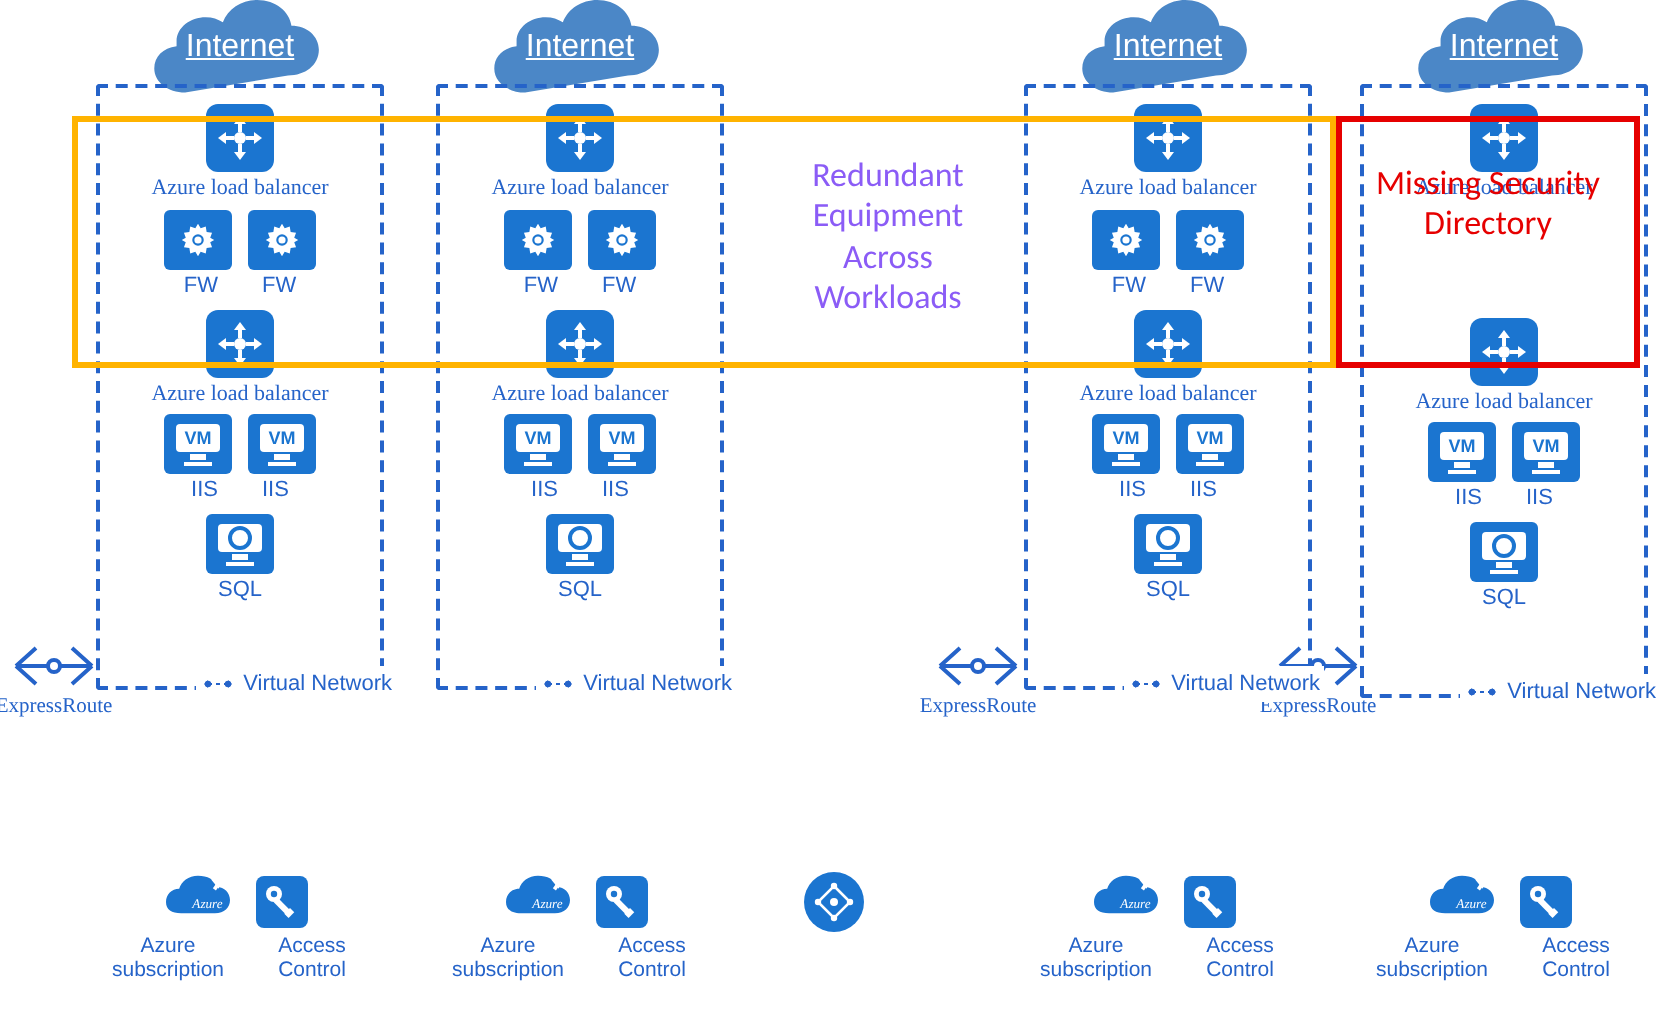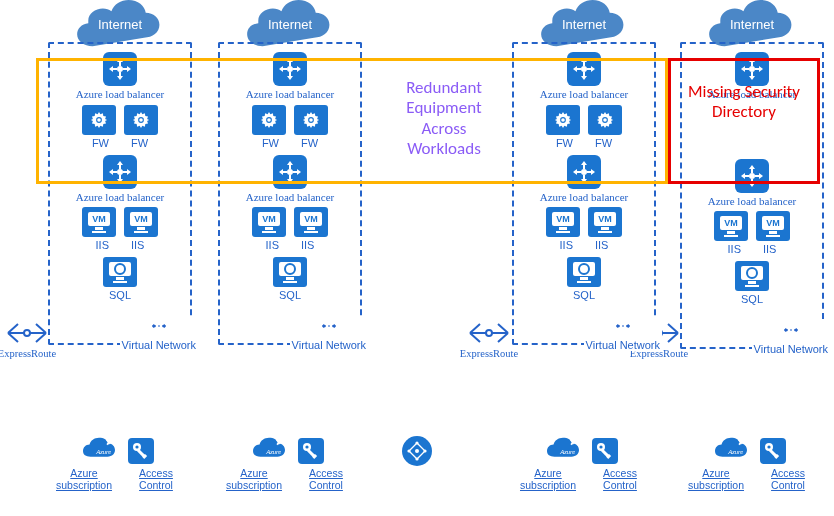--- a/index.html
+++ b/index.html
@@ -1,41 +1,41 @@
 <!DOCTYPE html>
 <html><head>
 <meta charset="utf-8">
 <style>
   * { box-sizing: border-box; margin: 0; padding: 0; }
   body { background: #fff; font-family: "Segoe UI", Arial, sans-serif; width: 834px; height: 516px; position: relative; font-size: 12px; color: #2563c9; }
   .col { position: absolute; top: 0; width: 160px; display: flex; flex-direction: column; align-items: center; }
   .cloud-wrap { position: relative; width: 90px; height: 48px; margin-top: 0; }
   .cloud { width: 100%; height: 100%; }
-  .cloud-label { position: absolute; top: 50%; left: 50%; transform: translate(-50%,-50%); color: #fff; font-size: 13px; }
+  .cloud-label { position: absolute; top: 50%; left: 50%; transform: translate(-50%,-50%); color: #fff; font-size: 16px; text-decoration: underline; }
   .vnet-box { border: 2px dashed #2563c9; border-radius: 2px; width: 144px; position: relative; padding: 8px 4px 36px 4px; display: flex; flex-direction: column; align-items: center; margin-top: -6px; z-index: 1; }
   .lb-icon { width: 34px; height: 34px; background: #1b75d0; border-radius: 6px; display: flex; align-items: center; justify-content: center; margin-bottom: 2px; }
   .lb-arrows { width: 26px; height: 26px; }
   .label { text-align: center; font-size: 11px; line-height: 1.15; margin-bottom: 4px; font-family: Liberation Serif, serif; }
   .fw-row, .iis-row { display: flex; gap: 8px; margin-bottom: 2px; }
   .tile { width: 34px; height: 30px; background: #1b75d0; border-radius: 3px; display: flex; align-items: center; justify-content: center; }
   .tile svg, .tile .glyph { color: #fff; fill: #fff; }
   .row-label { text-align: center; font-size: 11px; margin-bottom: 6px; display: flex; gap: 22px; justify-content: center; }
   .row-label.single { gap: 0; }
-  .vnet-tag { position: absolute; bottom: -8px; right: -8px; display: flex; align-items: center; gap: 4px; background: #fff; padding: 0 2px; flex-direction: column; }
+  .vnet-tag { position: absolute; bottom: -8px; right: -8px; display: flex; align-items: center; gap: 4px; background: #fff; padding: 0 2px; }
   .vnet-tag .dots { width: 18px; height: 18px; }
   .vnet-tag .txt { font-size: 11px; }
 
   .er { position: absolute; display: flex; flex-direction: column; align-items: center; width: 54px; }
   .er-icon { width: 46px; height: 26px; }
   .er .label { font-size: 10.5px; margin-top: 2px; }
 
   .foot { position: absolute; width: 160px; display: flex; flex-direction: column; align-items: center; top: 436px; }
   .foot-icons { display: flex; gap: 10px; margin-bottom: 2px; }
   .foot-badge { width: 32px; height: 30px; display: flex; align-items: center; justify-content: center; }
-  .foot-labels { display: flex; gap: 10px; font-size: 10.5px; text-align: center; text-decoration: underline; }
+  .foot-labels { display: flex; gap: 10px; font-size: 10.5px; text-align: center; }
   .foot-labels span { width: 62px; line-height: 1.1; }
 
   .ad { position: absolute; top: 436px; left: 417px; transform: translateX(-50%); display: flex; flex-direction: column; align-items: center; width: 90px; }
   .ad-icon { width: 30px; height: 30px; background: #1b75d0; border-radius: 50%; display:flex; align-items:center; justify-content:center; }
   .ad .label { font-size: 10.5px; margin-top: 2px; }
 
   .callout1 { position: absolute; border: 3px solid #ffb300; left: 36px; top: 58px; width: 632px; height: 126px; z-index: 5; pointer-events: none; }
   .callout1-text { position: absolute; left: 384px; top: 78px; width: 120px; font-family: Calibri, Arial, sans-serif; color: #8b5cf6; font-size: 17px; line-height: 1.2; text-align: center; z-index: 6; }
   .callout2 { position: absolute; border: 3px solid #e60000; left: 668px; top: 58px; width: 152px; height: 126px; z-index: 5; pointer-events: none; }
   .callout2-text { position: absolute; left: 676px; top: 82px; width: 136px; font-family: Calibri, Arial, sans-serif; color: #e60000; font-size: 17px; line-height: 1.2; text-align: center; z-index: 6; }

